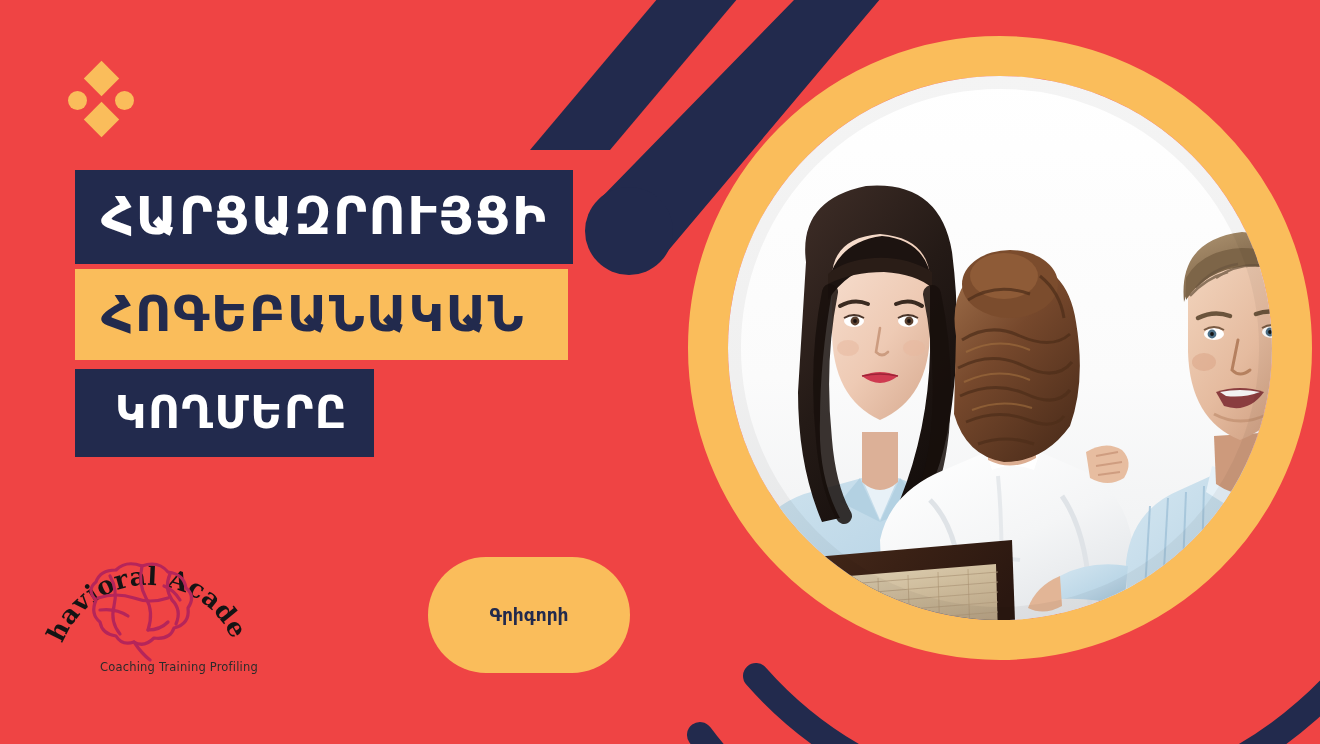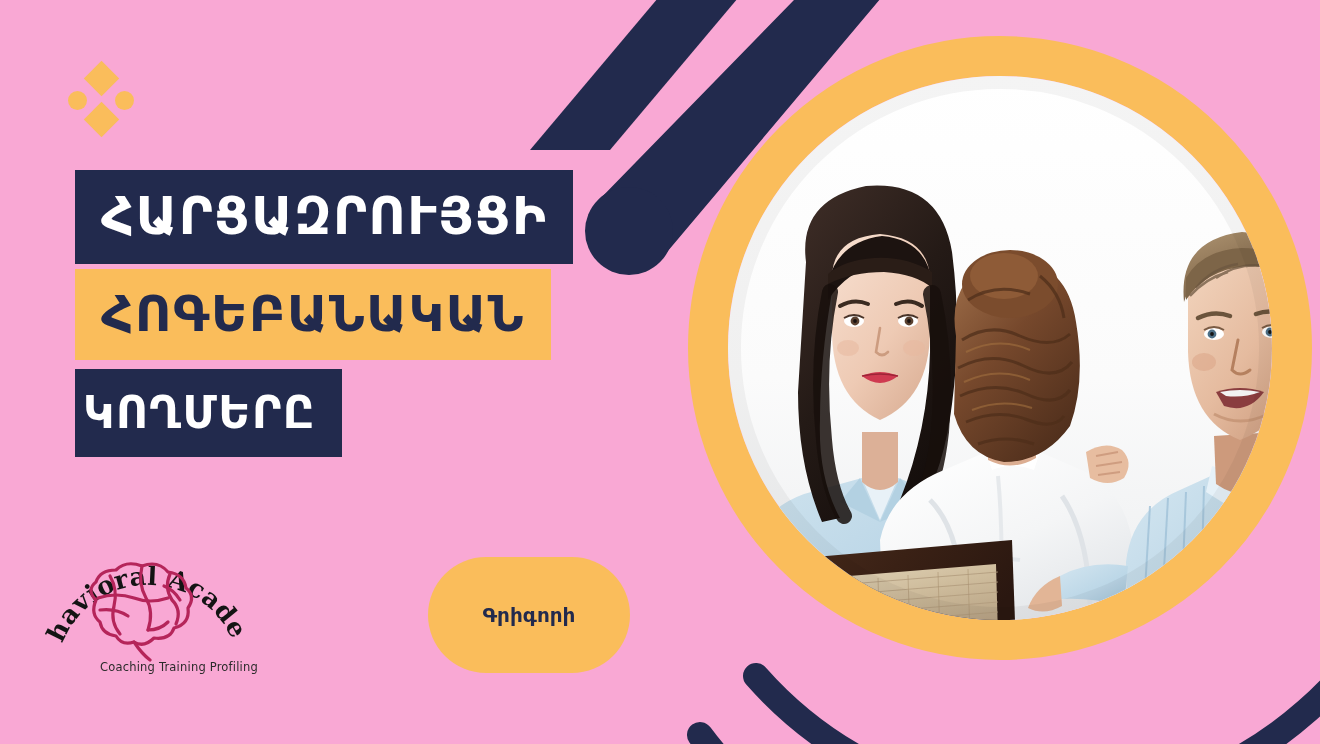--- a/index.html
+++ b/index.html
@@ -5,21 +5,21 @@
   * { box-sizing: border-box; margin: 0; padding: 0; }
   html, body {
     width: 1320px; height: 744px;
     background: #ffffff;
     font-family: "DejaVu Sans", "Liberation Sans", sans-serif;
     overflow: hidden;
   }
   #slide {
     position: relative;
     width: 1320px; height: 744px;
-    background: #f9a8d4;
+    background: #ef4444;
     overflow: hidden;
   }
 
   
   #art {
     position: absolute;
     top: 0; left: 0;
     width: 1320px; height: 744px;
     pointer-events: none;
   }
@@ -62,28 +62,28 @@
   .title-bar.l1 {
     background: #222a4d;
     color: #ffffff;
     font-size: 51px;
     padding: 21px 26px 22px 26px;
   }
   .title-bar.l2 {
     background: #fabd5b;
     color: #222a4d;
     font-size: 50px;
-    padding: 20px 26px 21px 26px;
+    padding: 20px 43px 21px 26px;
     margin-top: 5px;
   }
   .title-bar.l3 {
     background: #222a4d;
     color: #ffffff;
     font-size: 44px;
-    padding: 22px 26px 22px 8px;
+    padding: 22px 26px 22px 40px;
     margin-top: 9px;
   }
   .title-row { display: flex; }
 
   
   .logo {
     position: absolute;
     left: 38px; top: 532px;
     width: 220px; height: 160px;
   }
@@ -104,21 +104,21 @@
     left: 428px; top: 557px;
     width: 202px; height: 116px;
     background: #fabd5b;
     border-radius: 58px;
     display: flex;
     flex-direction: row;
     align-items: center;
     justify-content: center;
     color: #222a4d;
     font-weight: 700;
-    font-size: 20px;
+    font-size: 17px;
     line-height: 1.42;
     text-align: center;
   }
 </style>
 </head>
 <body>
 
 <div id="slide">
 
   <svg id="art" viewBox="0 0 1320 744">

